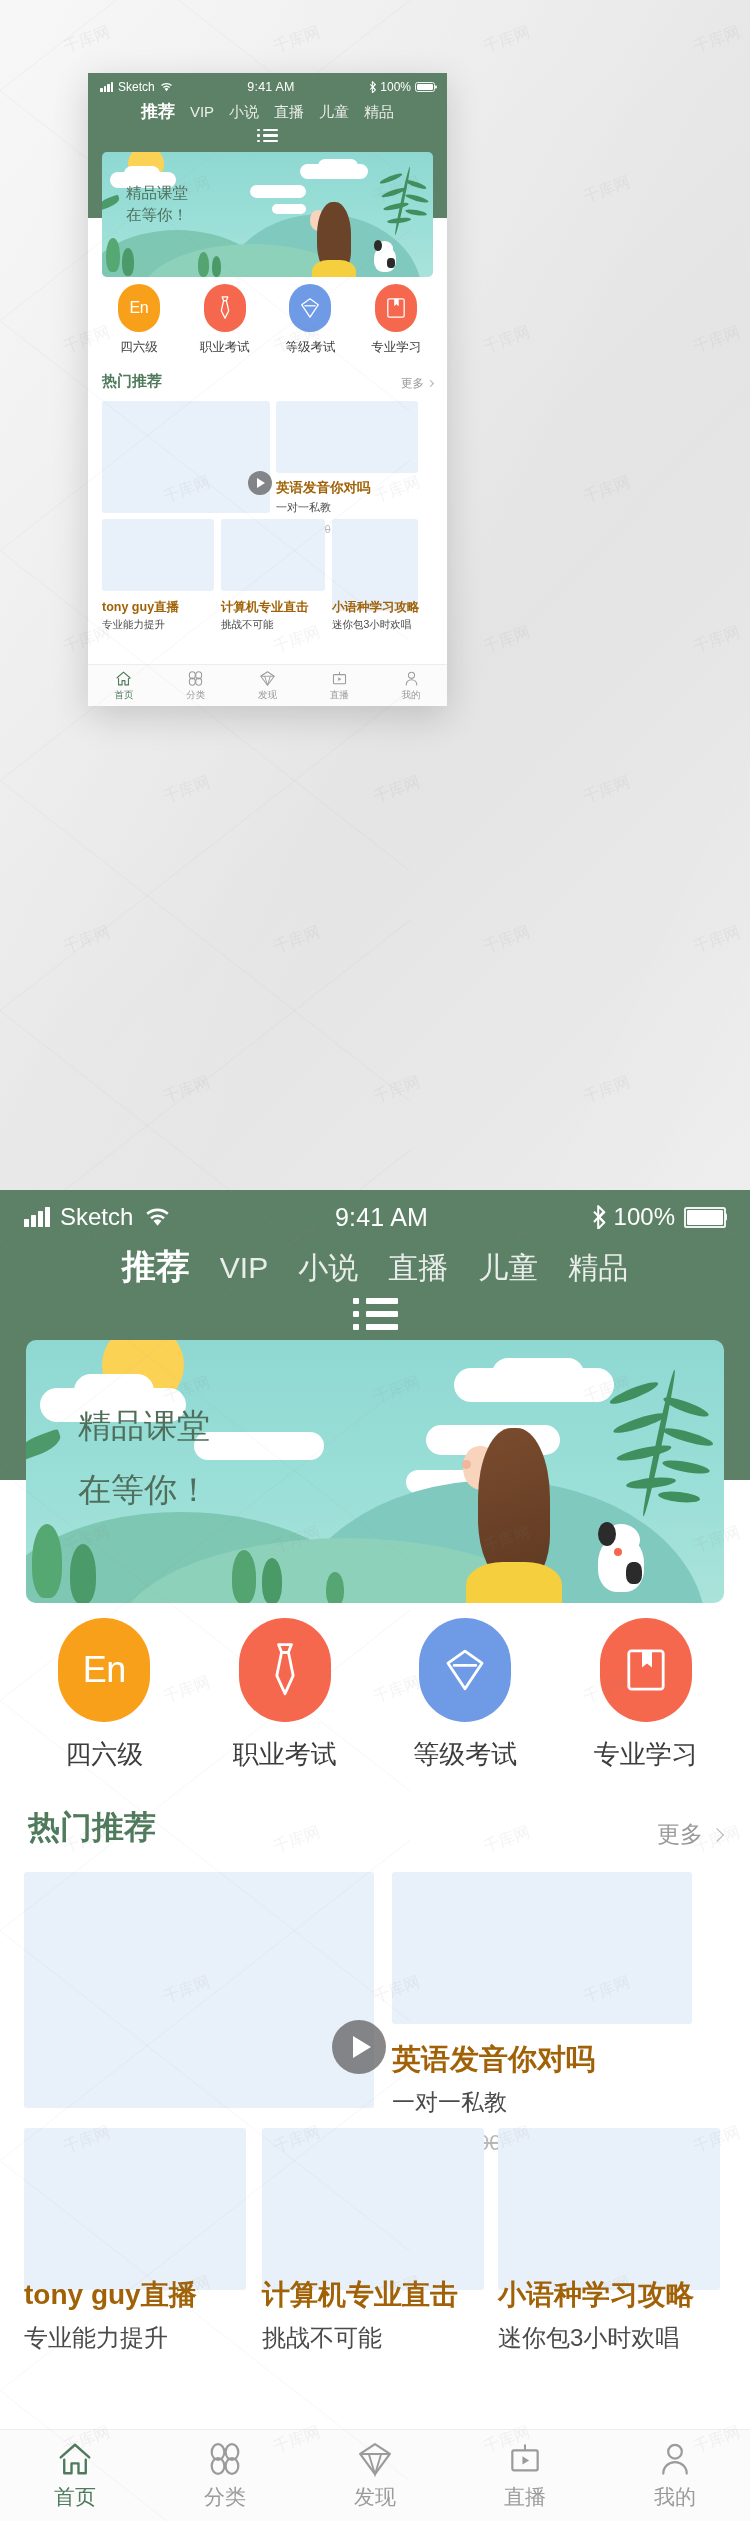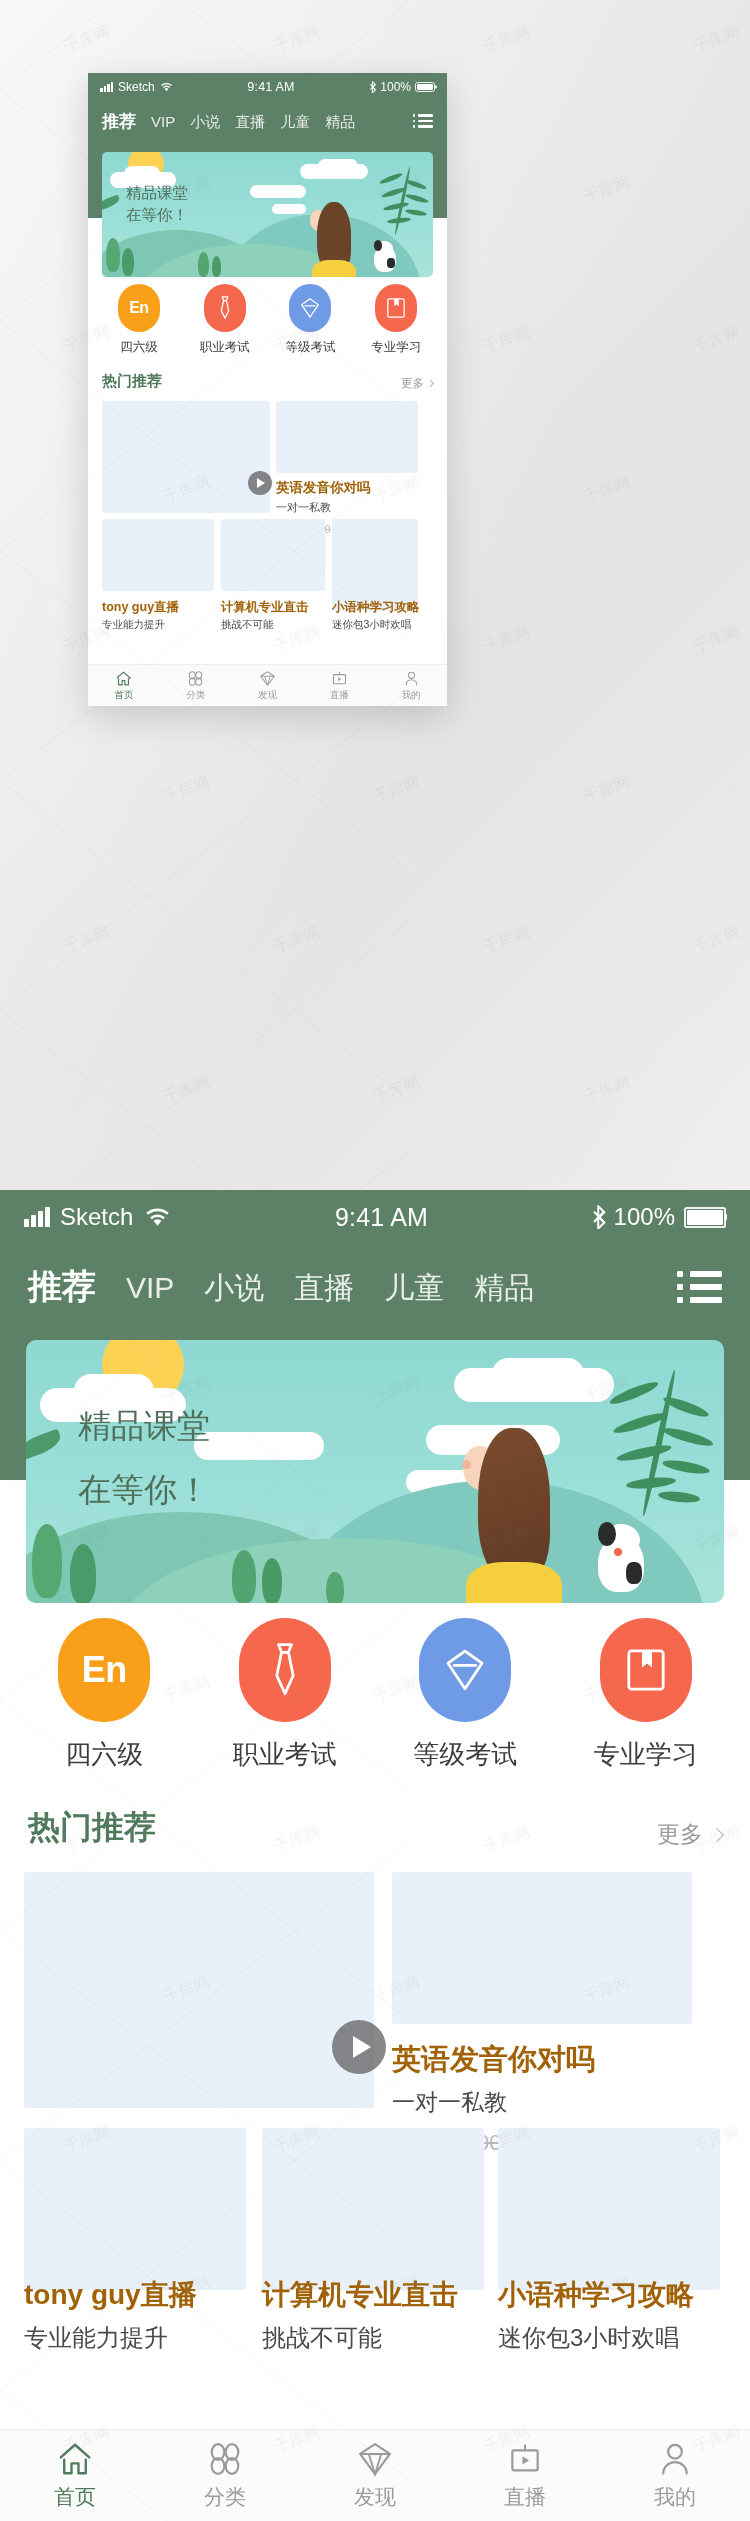--- a/index.html
+++ b/index.html
@@ -49,21 +49,21 @@
   .wifi svg{ display:block; }
   .bt svg{ display:block; }
   .battery{ border:1.4px solid rgba(255,255,255,.9); border-radius:2.6px; position:relative; }
   .battery::after{
     content:""; position:absolute; right:-3px; top:50%; transform:translateY(-50%);
     width:2px; height:40%; background:rgba(255,255,255,.9); border-radius:0 1px 1px 0;
   }
   .battery i{ position:absolute; left:1px; top:1px; bottom:1px; right:1px; background:#fff; border-radius:1.2px; }
 
   
-  .navbar{ background:#5d8166; display:flex; align-items:center; width:100%; }
+  .navbar{ background:#5d8166; display:flex; align-items:center; width:100%;flex-direction:column; }
   .navtabs{ display:flex; align-items:baseline; flex:1; }
   .navtab{ color:#e9eeea; white-space:nowrap; }
   .navtab.active{ color:#ffffff; font-weight:700; }
   .menu-icon{ display:flex; flex-direction:column; justify-content:center; }
   .menu-icon span{ display:flex; align-items:center; }
   .menu-icon span i{ display:block; background:#fff; border-radius:1px; }
 
   
   .banner-wrap{ background:#5d8166; width:100%; position:relative; }
   .banner-wrap::after{
@@ -86,21 +86,21 @@
   .banner-txt{ position:absolute; color:#4f6f5a; font-weight:500; line-height:1.45; }
 
   
   .cats{ display:flex; width:100%; }
   .cat{ flex:1; display:flex; flex-direction:column; align-items:center; }
   .cat-bubble{
     border-radius:50%/44%; display:flex; align-items:center; justify-content:center;
   }
   .cat-label{ color:#3d3d3d; }
   .cat-bubble svg{ display:block; }
-  .cat-en{ color:#fff; font-weight:700; letter-spacing:-.5px; }
+  .cat-en{ color:#fff; font-weight:400; letter-spacing:-.5px; }
 
   
   .sec-head{ display:flex; align-items:flex-end; justify-content:space-between; width:100%; }
   .sec-title{ color:#4f7a5c; font-weight:700; }
   .sec-more{ color:#9a9a9a; display:flex; align-items:center; }
   .chev{ display:inline-block; border-right:1.5px solid #b4b4b4; border-top:1.5px solid #b4b4b4; transform:rotate(45deg); }
 
   
   .ph{ background:#e8f0fa; border-radius:3px; }
   .card-title{ color:#a16207; font-weight:700; white-space:nowrap; }

